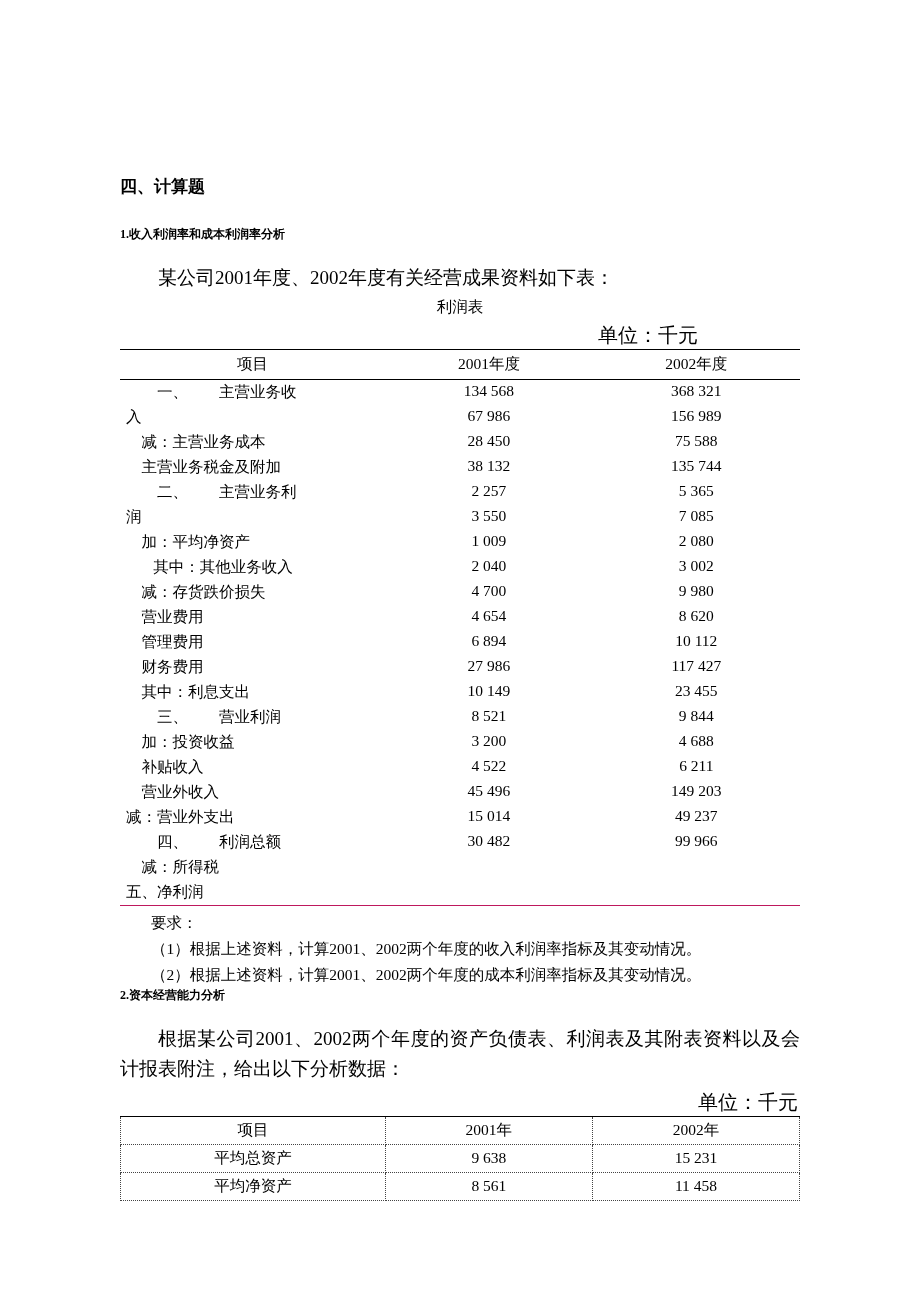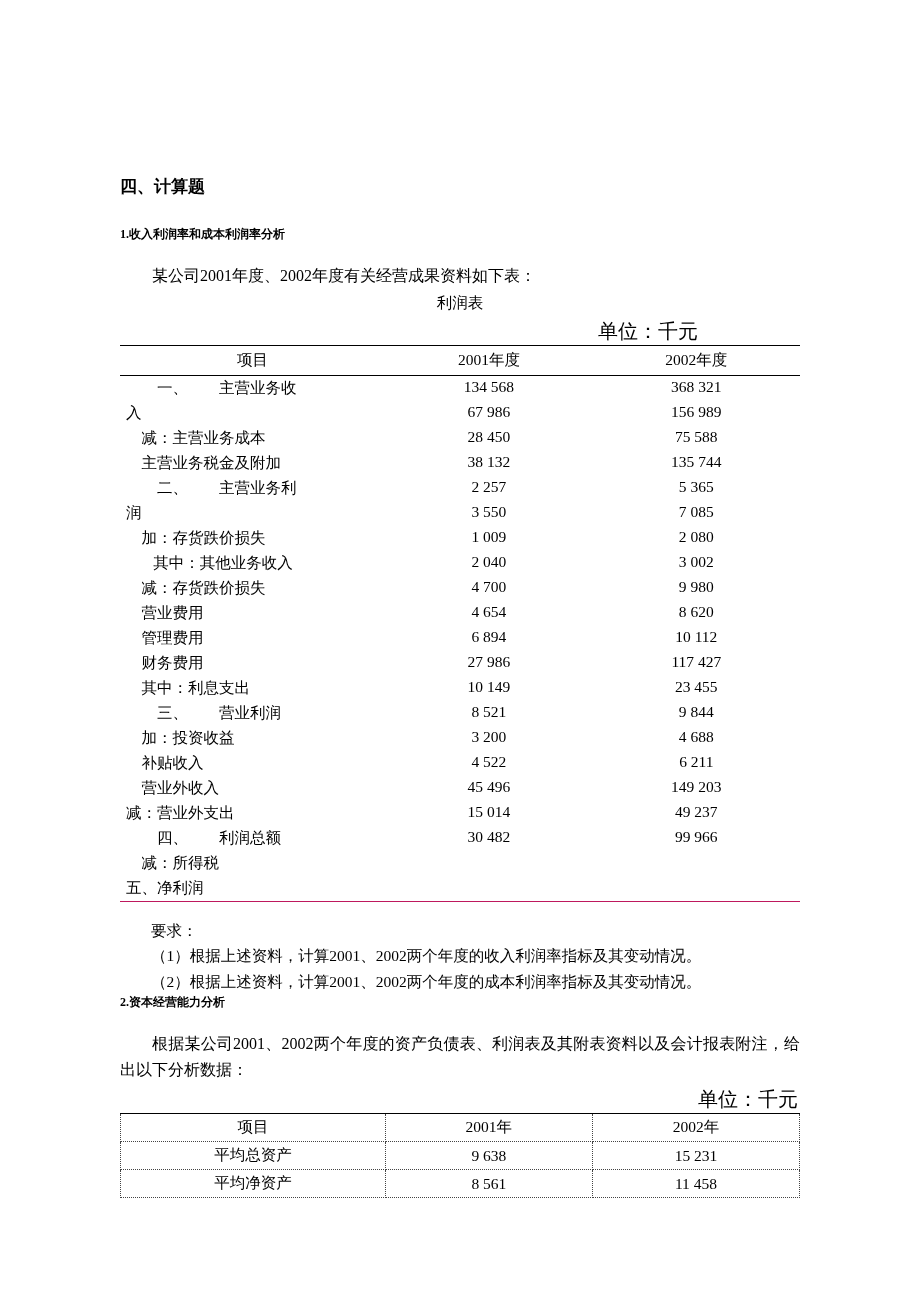--- a/index.html
+++ b/index.html
@@ -19,21 +19,21 @@
     font-size: 17px;
     margin-bottom: 28px;
   }
   .sub-heading {
     font-weight: bold;
     font-size: 12px;
     margin-bottom: 20px;
   }
   .para {
     text-indent: 2em;
-    font-size: 16px;
+    font-size: 19px;
     line-height: 1.6;
     margin: 4px 0;
   }
   .centered {
     text-align: center;
     font-size: 15.5px;
     margin: 4px 0;
   }
   .right-unit {
     text-align: right;
@@ -68,21 +68,21 @@
   table.profit td.col-2001,
   table.profit td.col-2002 {
     text-align: center;
   }
   .item-inner {
     white-space: pre;
   }
   .requirements {
     font-size: 15.5px;
     line-height: 1.65;
-    margin-top: 16px;
+    margin-top: 4px;
   }
   .requirements div {
     text-indent: 2em;
   }
   .sp-above { }
   table.simple {
     width: 100%;
     border-collapse: collapse;
     font-size: 15.5px;
   }
@@ -142,21 +142,21 @@
             <td class="col-item"><span class="item-inner">        二、        主营业务利</span></td>
             <td class="col-2001">2 257</td>
             <td class="col-2002">5 365</td>
           </tr>
           <tr>
             <td class="col-item"><span class="item-inner">润</span></td>
             <td class="col-2001">3 550</td>
             <td class="col-2002">7 085</td>
           </tr>
           <tr>
-            <td class="col-item"><span class="item-inner">    加：存货跌价损失</span></td>
+            <td class="col-item"><span class="item-inner">    加：平均净资产</span></td>
             <td class="col-2001">1 009</td>
             <td class="col-2002">2 080</td>
           </tr>
           <tr>
             <td class="col-item"><span class="item-inner">       其中：其他业务收入</span></td>
             <td class="col-2001">2 040</td>
             <td class="col-2002">3 002</td>
           </tr>
           <tr>
             <td class="col-item"><span class="item-inner">    减：存货跌价损失</span></td>

